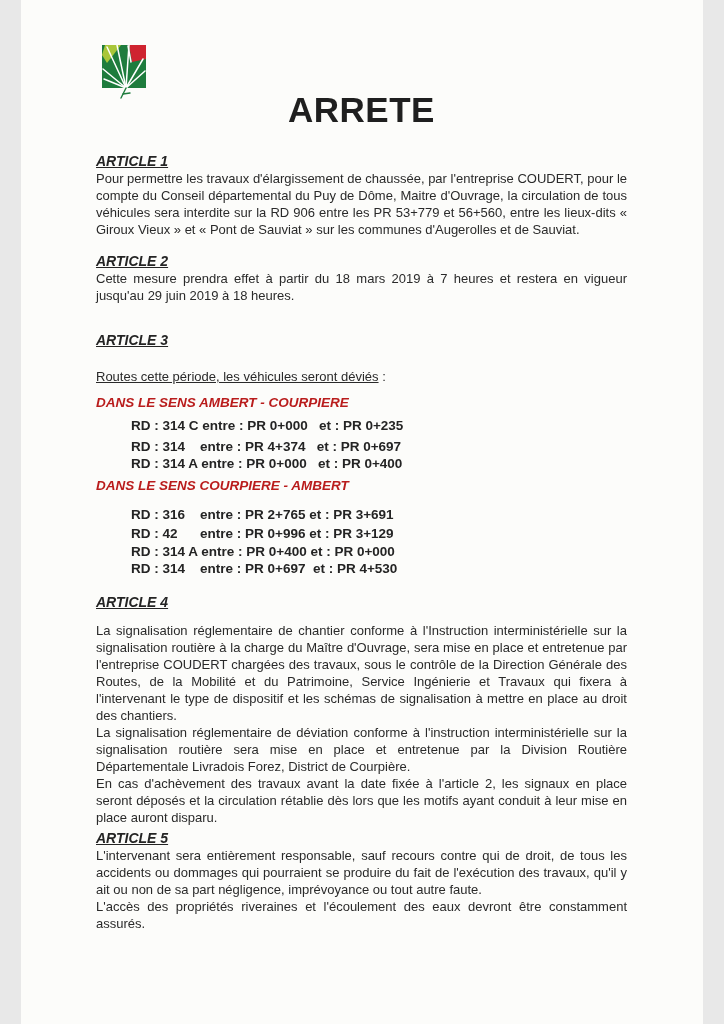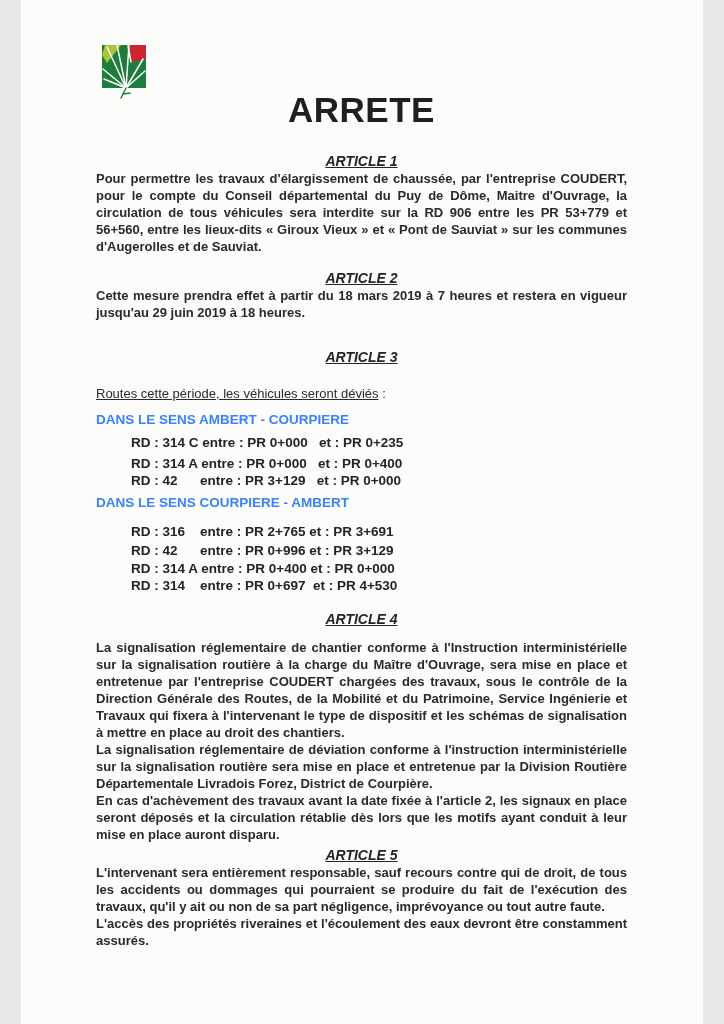--- a/index.html
+++ b/index.html
@@ -27,43 +27,42 @@
   .title {
     margin:0; text-align:center;
     font-size:35px; line-height:35px; font-weight:bold;
     letter-spacing:.5px; color:#1f1f1f;
   }
   .article-heading {
     margin:0; font-size:14px; line-height:17px;
     font-weight:bold; font-style:italic;
     text-decoration:underline;
     color:#242424;
-    text-align:center;
   }
   .h-a1 { margin-top:26px; }
   .h-a2 { margin-top:15px; }
   .h-a3 { margin-top:28px; }
   .h-a4 { margin-top:17px; }
   .h-a5 { margin-top:4px; }
 
   p.body-text {
     margin:0; font-size:13px; line-height:17px;
-    text-align:justify; color:#2a2a2a;font-weight:bold;
+    text-align:justify; color:#2a2a2a;
   }
   .p-a1 { margin-top:15px; }
   .p-a2 { margin-top:13px; }
   .p-a4-group { margin-top:11px; }
   .p-a5a { margin-top:12px; }
   .p-a5b { margin-top:11px; }
 
   .intro-line { margin:0; margin-top:19px; font-size:13px; line-height:17px; color:#2a2a2a; }
   .underlined { text-decoration:underline; }
 
   .direction-title {
-    font-size:13.5px; line-height:17px; font-weight:bold; color:#3b82f6;
+    font-size:13.5px; line-height:17px; font-weight:bold; color:#b91c1c;font-style:italic;
   }
   .dt-1 { margin-top:9px; }
   .dt-2 { margin-top:5px; }
 
   .rd-block { }
   .rd-line {
     margin-left:35px;
     font-size:13.5px; line-height:17px; font-weight:bold;
     white-space:pre; color:#242424;
   }
@@ -118,22 +117,22 @@
     </section>
 
     <section>
       <h2 class="article-heading h-a3">ARTICLE 3</h2>
       <p class="intro-line"><span class="underlined">Routes cette période, les véhicules seront déviés</span><span> :</span></p>
 
       <div>
         <div class="direction-title dt-1">DANS LE SENS AMBERT - COURPIERE</div>
         <div class="rd-block rb-1">
           <div class="rd-line">RD : 314 C entre : PR 0+000   et : PR 0+235</div>
+          <div class="rd-line">RD : 314    entre : PR 4+374   et : PR 0+697</div>
           <div class="rd-line">RD : 314 A entre : PR 0+000   et : PR 0+400</div>
-          <div class="rd-line">RD : 42      entre : PR 3+129   et : PR 0+000</div>
         </div>
       </div>
 
       <div>
         <div class="direction-title dt-2">DANS LE SENS COURPIERE - AMBERT</div>
         <div class="rd-block rb-2">
           <div class="rd-line">RD : 316    entre : PR 2+765 et : PR 3+691</div>
           <div class="rd-line">RD : 42      entre : PR 0+996 et : PR 3+129</div>
           <div class="rd-line">RD : 314 A entre : PR 0+400 et : PR 0+000</div>
           <div class="rd-line">RD : 314    entre : PR 0+697  et : PR 4+530</div>

